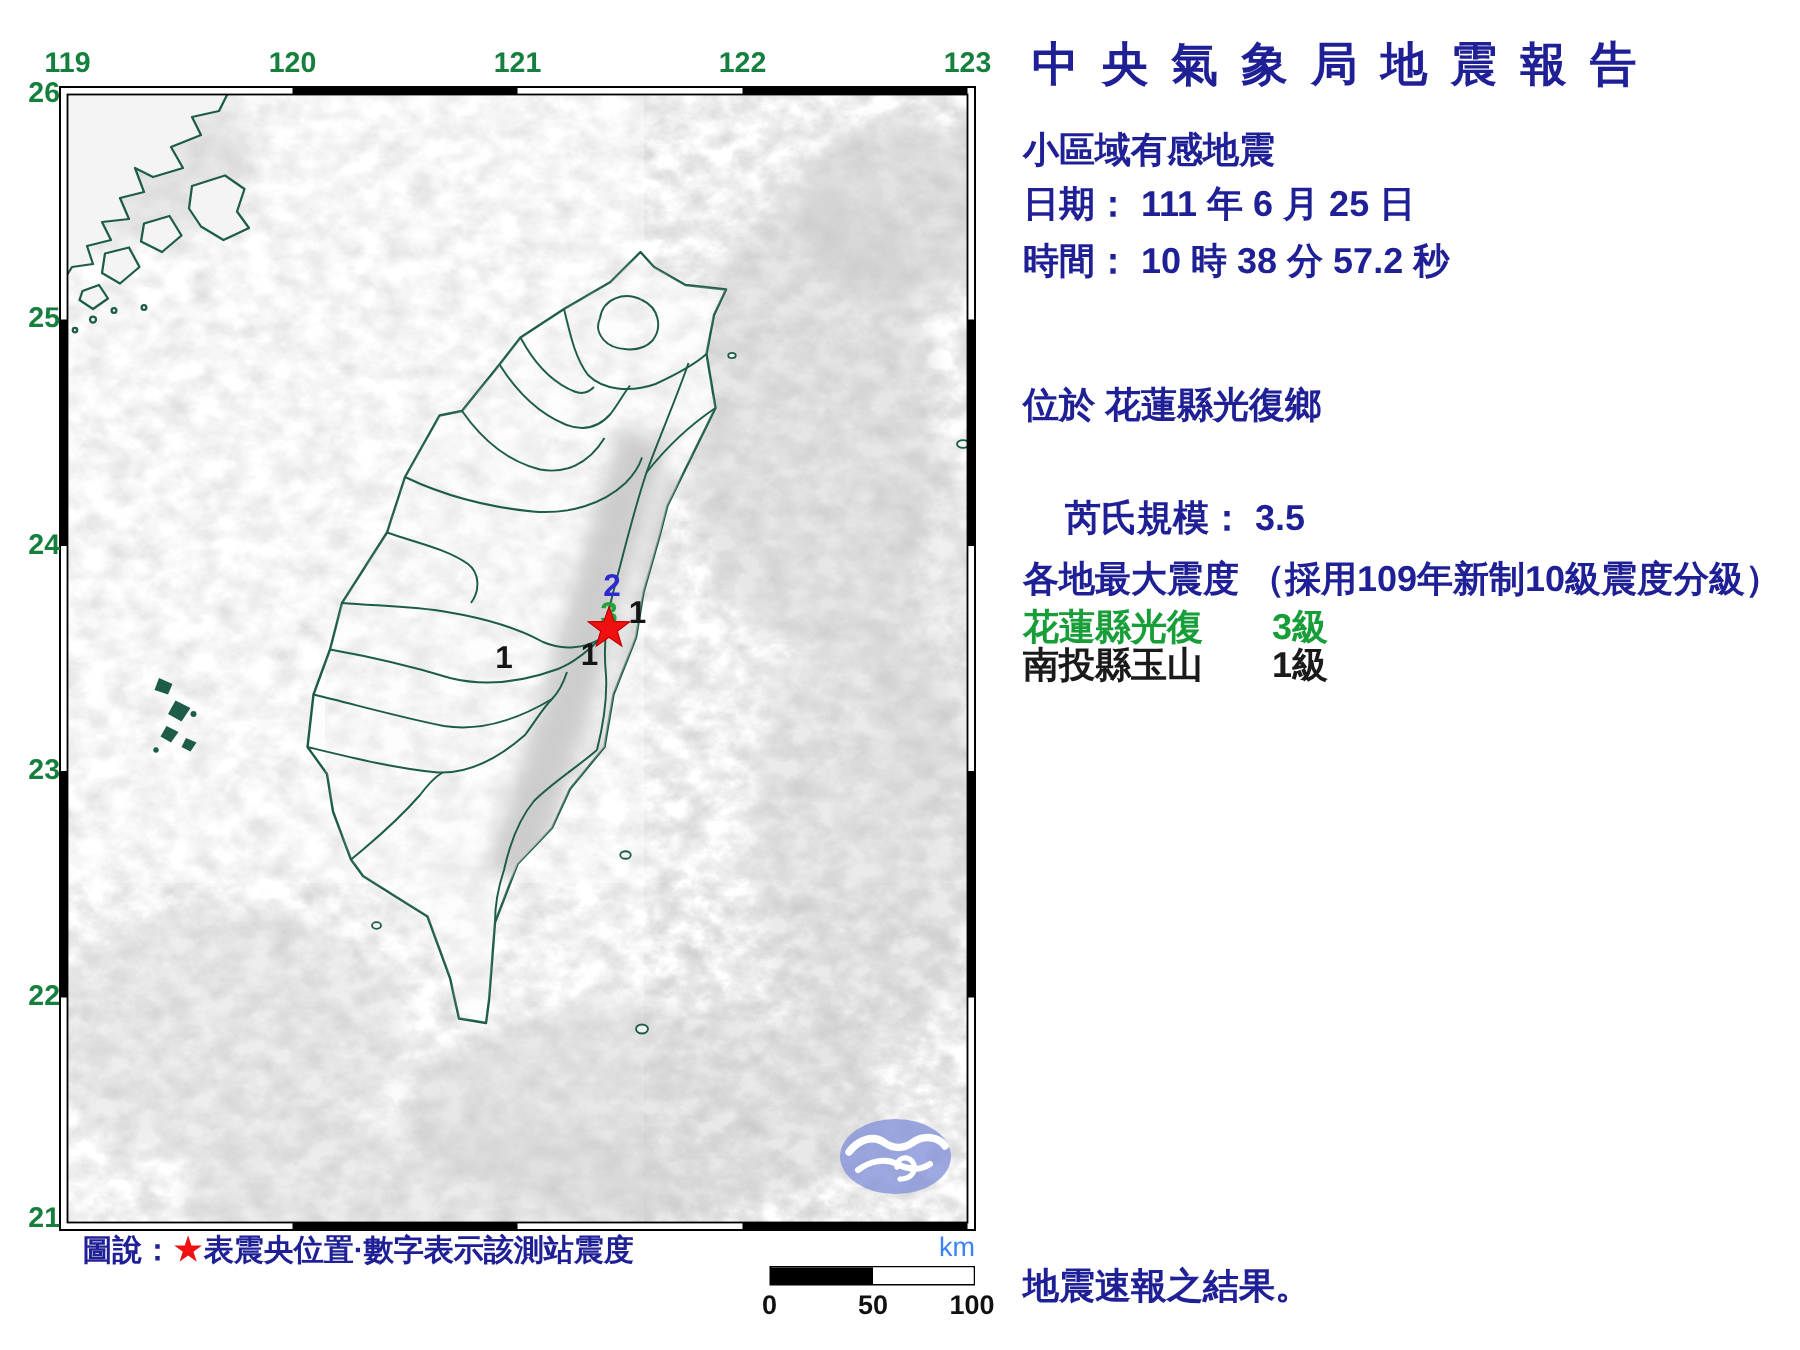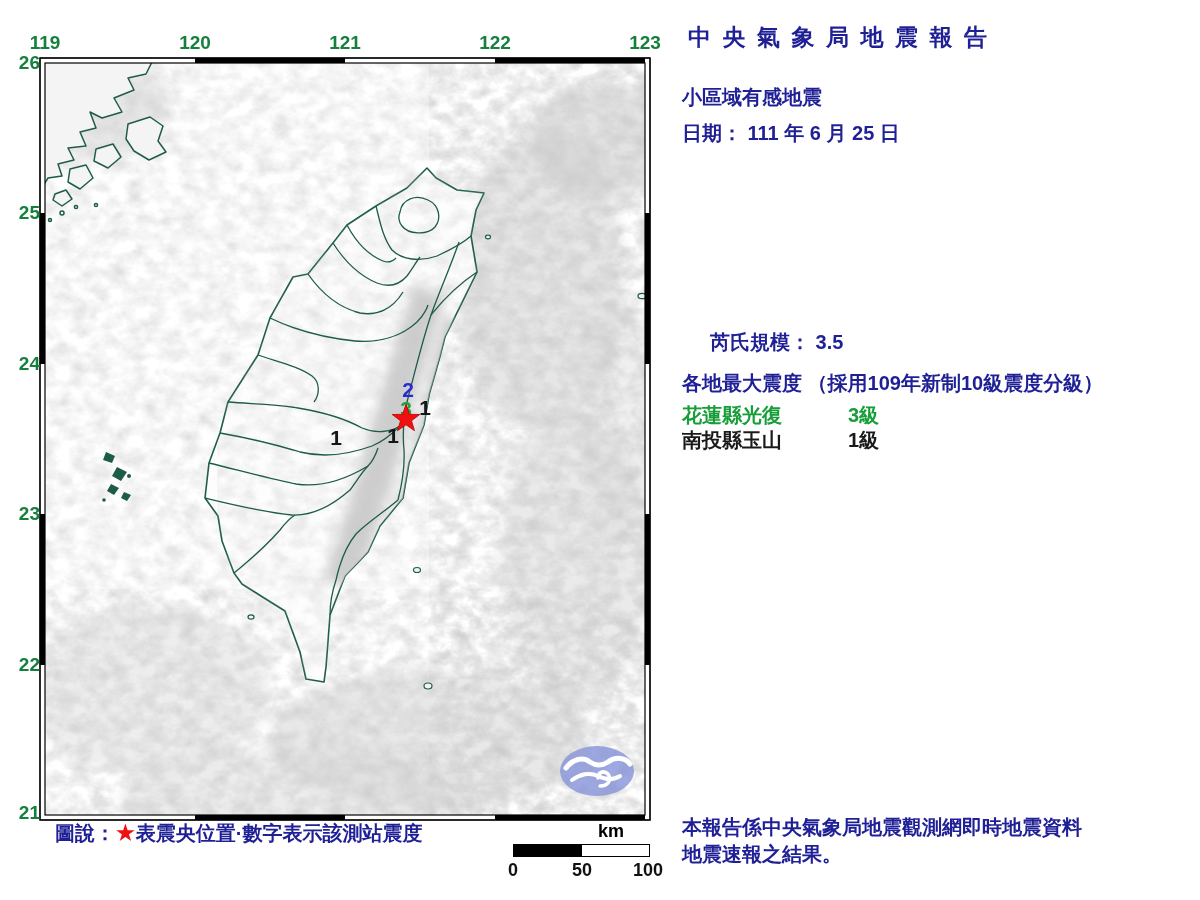--- a/index.html
+++ b/index.html
@@ -7,36 +7,36 @@
         font-family:"Liberation Sans", sans-serif;}
   
   .map-area{position:absolute;left:0;top:0;width:680px;height:900px;}
   .map-area svg{position:absolute;left:0;top:0;}
   .tick{position:absolute;color:#15803d;font-size:19px;font-weight:600;}
   .tick.lon{width:50px;text-align:center;top:32px;}
   .tick.lat{width:38px;text-align:right;left:2px;}
   .map-legend{position:absolute;left:55px;top:820px;font-size:20px;font-weight:700;
               color:var(--navy,#1f1f96);white-space:nowrap;}
   .map-legend .star{color:var(--star,#f01010);font-size:21px;padding:0 1px;}
-  .scalebar-km{position:absolute;left:598px;top:821px;width:52px;text-align:left;
-               font-size:18px;font-weight:700;color:#000000;}
+  .scalebar-km{position:absolute;left:598px;top:821px;width:52px;text-align:right;
+               font-size:18px;font-weight:400;color:#3b82f6;}
   .scalebar{position:absolute;left:513px;top:844px;width:137px;height:13px;
             border:1.5px solid #000;box-sizing:border-box;display:flex;}
   .scalebar .seg{height:100%;flex:1;}
   .seg.black{background:#000;}
   .seg.white{background:#fff;}
   .scale-num{position:absolute;top:860px;font-size:18px;font-weight:600;color:#111;text-align:center;width:40px;}
   .scale-num.n0{left:493px;}
   .scale-num.n50{left:562px;}
   .scale-num.n100{left:628px;}
   .mark{font:600 21px "Liberation Sans", sans-serif;text-anchor:middle;}
   
   .info{position:absolute;left:682px;top:0;width:515px;height:900px;color:var(--navy,#1f1f96);}
-  .info .row{position:absolute;left:0;font-size:20px;font-weight:600;white-space:nowrap;text-align:right;}
-  .title{position:absolute;left:6px;top:22px;font-size:23px;font-weight:700;
+  .info .row{position:absolute;left:0;font-size:24px;font-weight:600;white-space:nowrap;text-align:right;}
+  .title{position:absolute;left:6px;top:22px;font-size:31px;font-weight:700;
          letter-spacing:0.50em;white-space:nowrap;}
   .subtitle{top:84px;}
   .station-name{position:absolute;left:0;}
   .station-level{position:absolute;left:166px;}
   .footnote{font-size:19px;}
 </style>
 </head>
 <body>
 
 <div class="page">
@@ -188,28 +188,29 @@
     </div>
     <div class="scale-num n0">0</div>
     <div class="scale-num n50">50</div>
     <div class="scale-num n100">100</div>
   </div>
 
   <div class="info">
     <div class="title">中央氣象局地震報告</div>
     <div class="row subtitle">小區域有感地震</div>
     <div class="row" style="top:120px;">日期： 111 年 6 月 25 日</div>
+    <div class="row" style="top:158px;">時間： 10 時 38 分 57.2 秒</div>
+    <div class="row" style="top:254px;">位於 花蓮縣光復鄉</div>
     <div class="row" style="top:329px;margin-left:28px;">芮氏規模： 3.5</div>
     <div class="row" style="top:370px;">各地最大震度 （採用109年新制10級震度分級）</div>
 
     <div class="row" style="top: 402px; color: rgb(24, 158, 56);">
       <span class="station-name">花蓮縣光復</span>
       <span class="station-level">3級</span>
     </div>
     <div class="row" style="top: 427px; color: rgb(26, 26, 26);">
       <span class="station-name">南投縣玉山</span>
       <span class="station-level">1級</span>
     </div>
 
-    <div class="row footnote" style="top:814px;">本報告係中央氣象局地震觀測網即時地震資料</div>
     <div class="row footnote" style="top:841px;">地震速報之結果。</div>
   </div>
 </div>
 
 </body></html>

